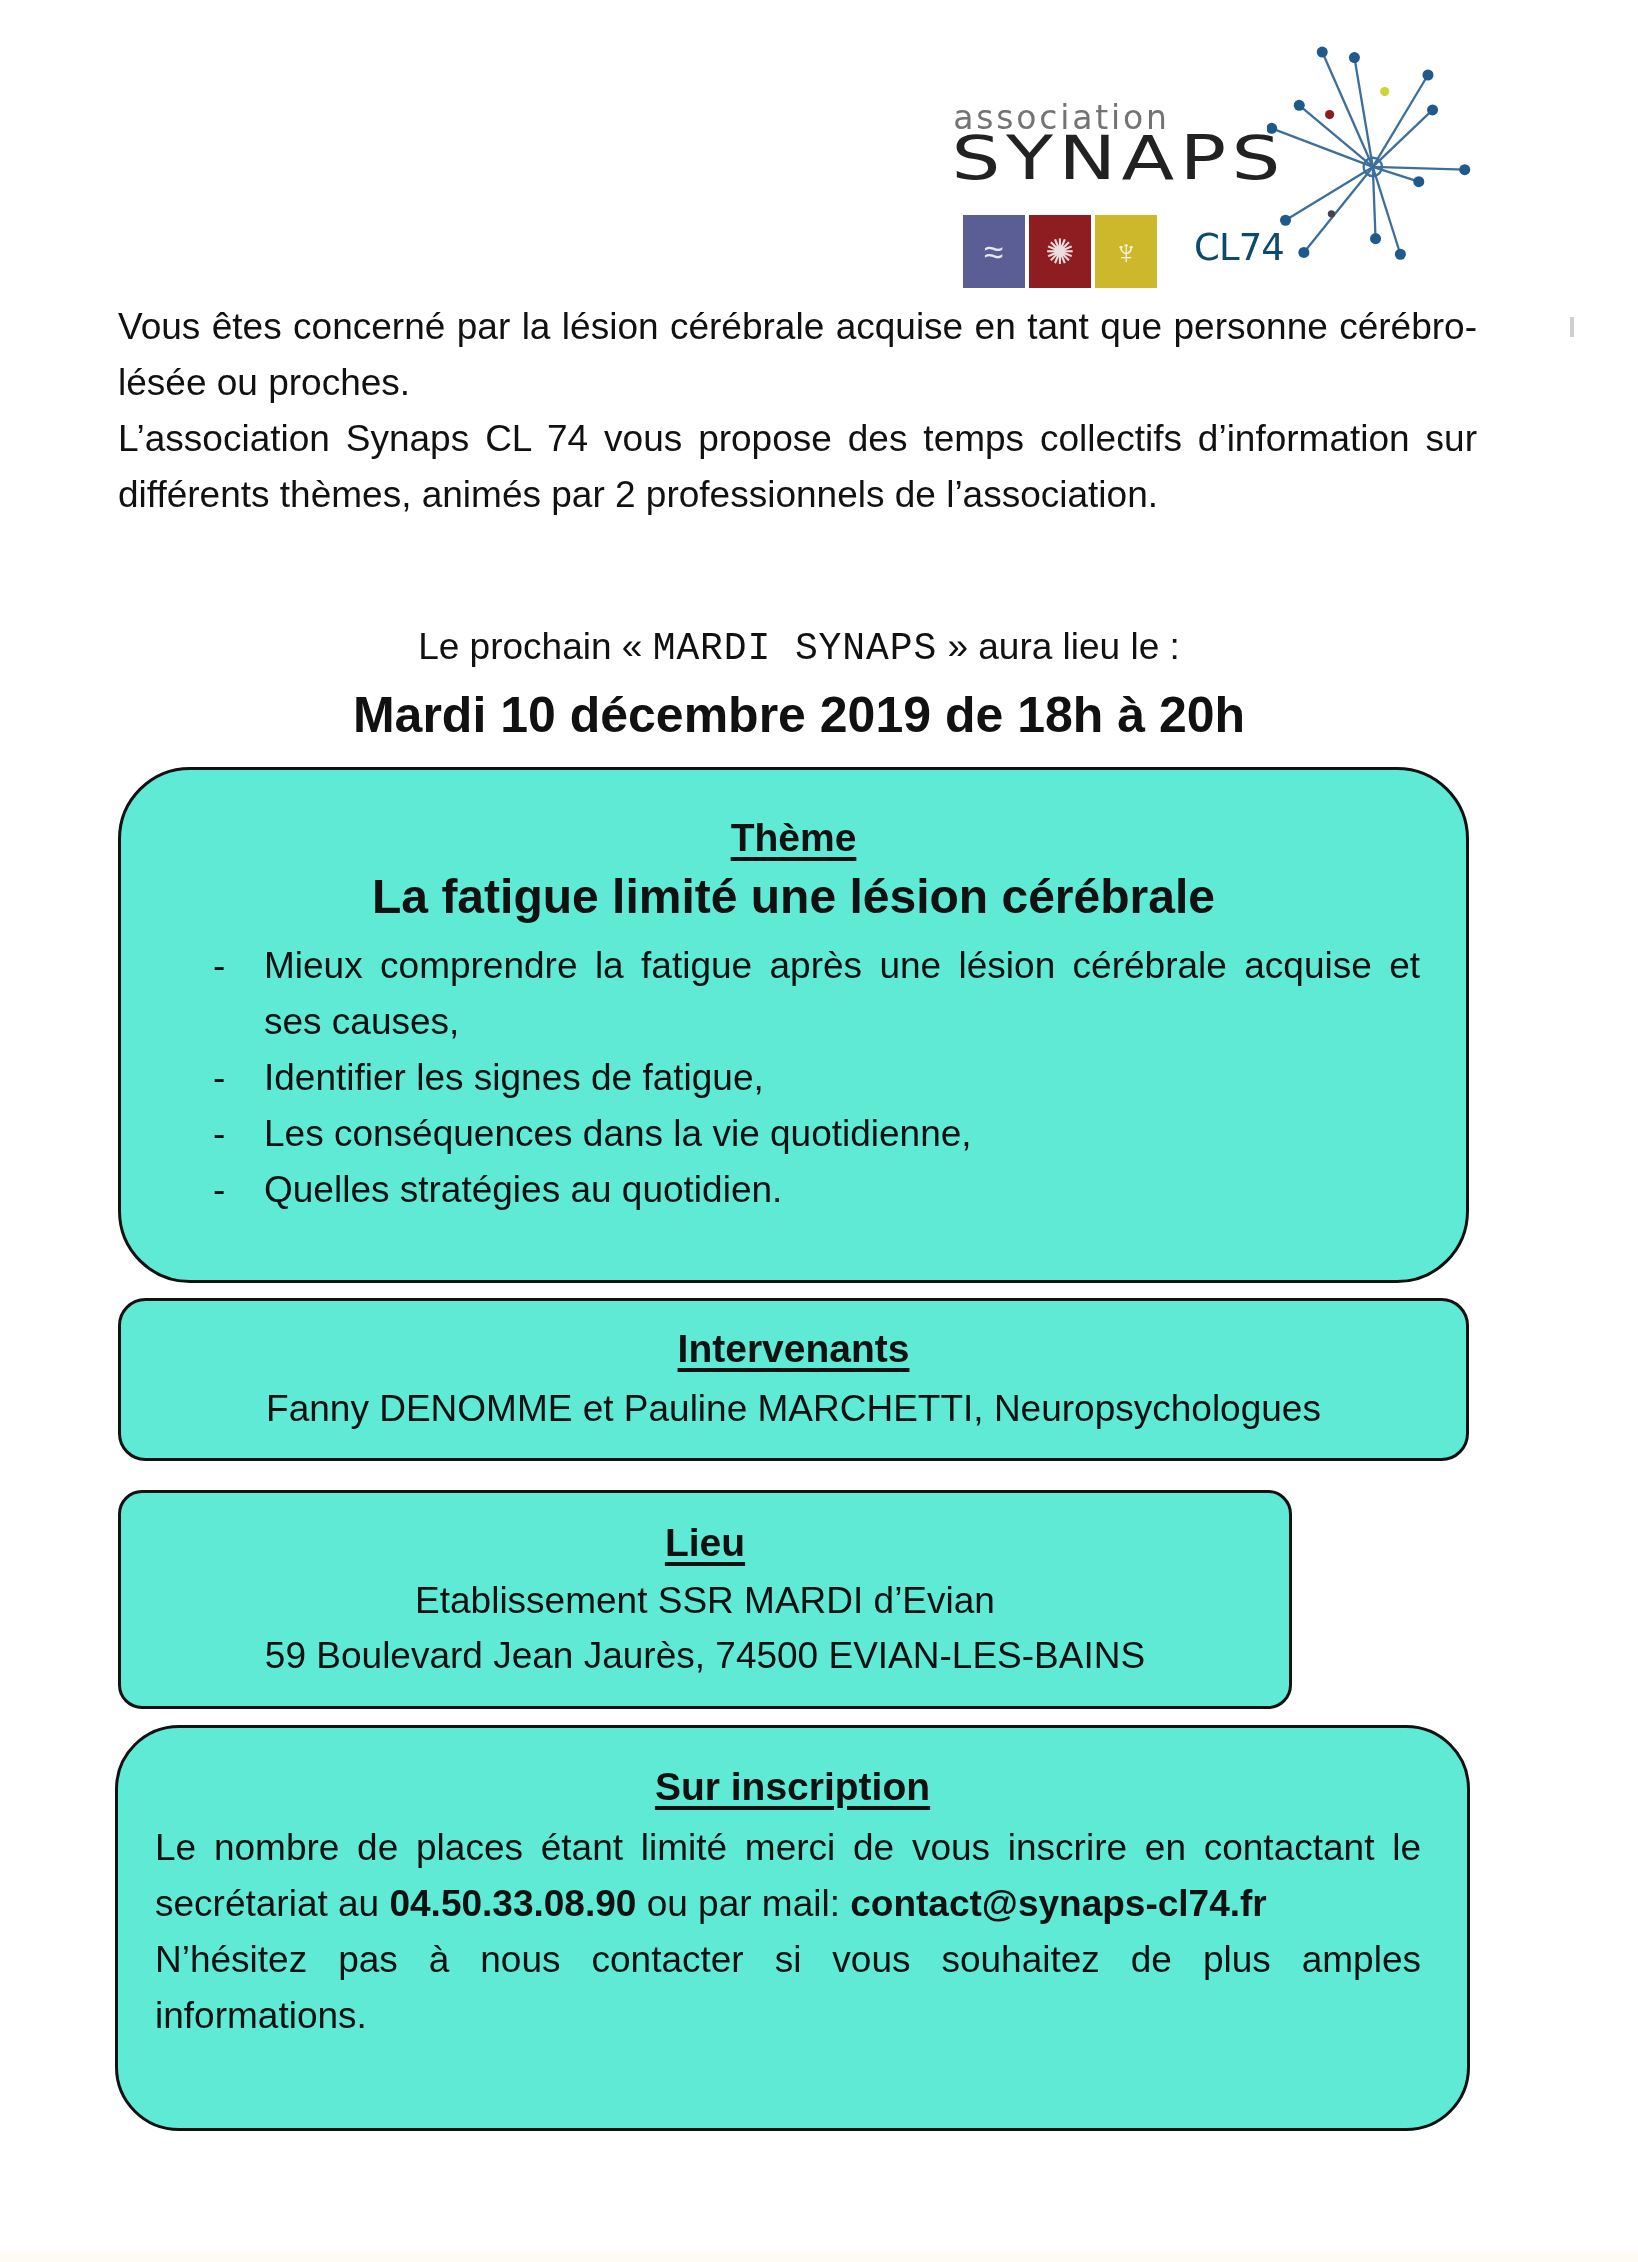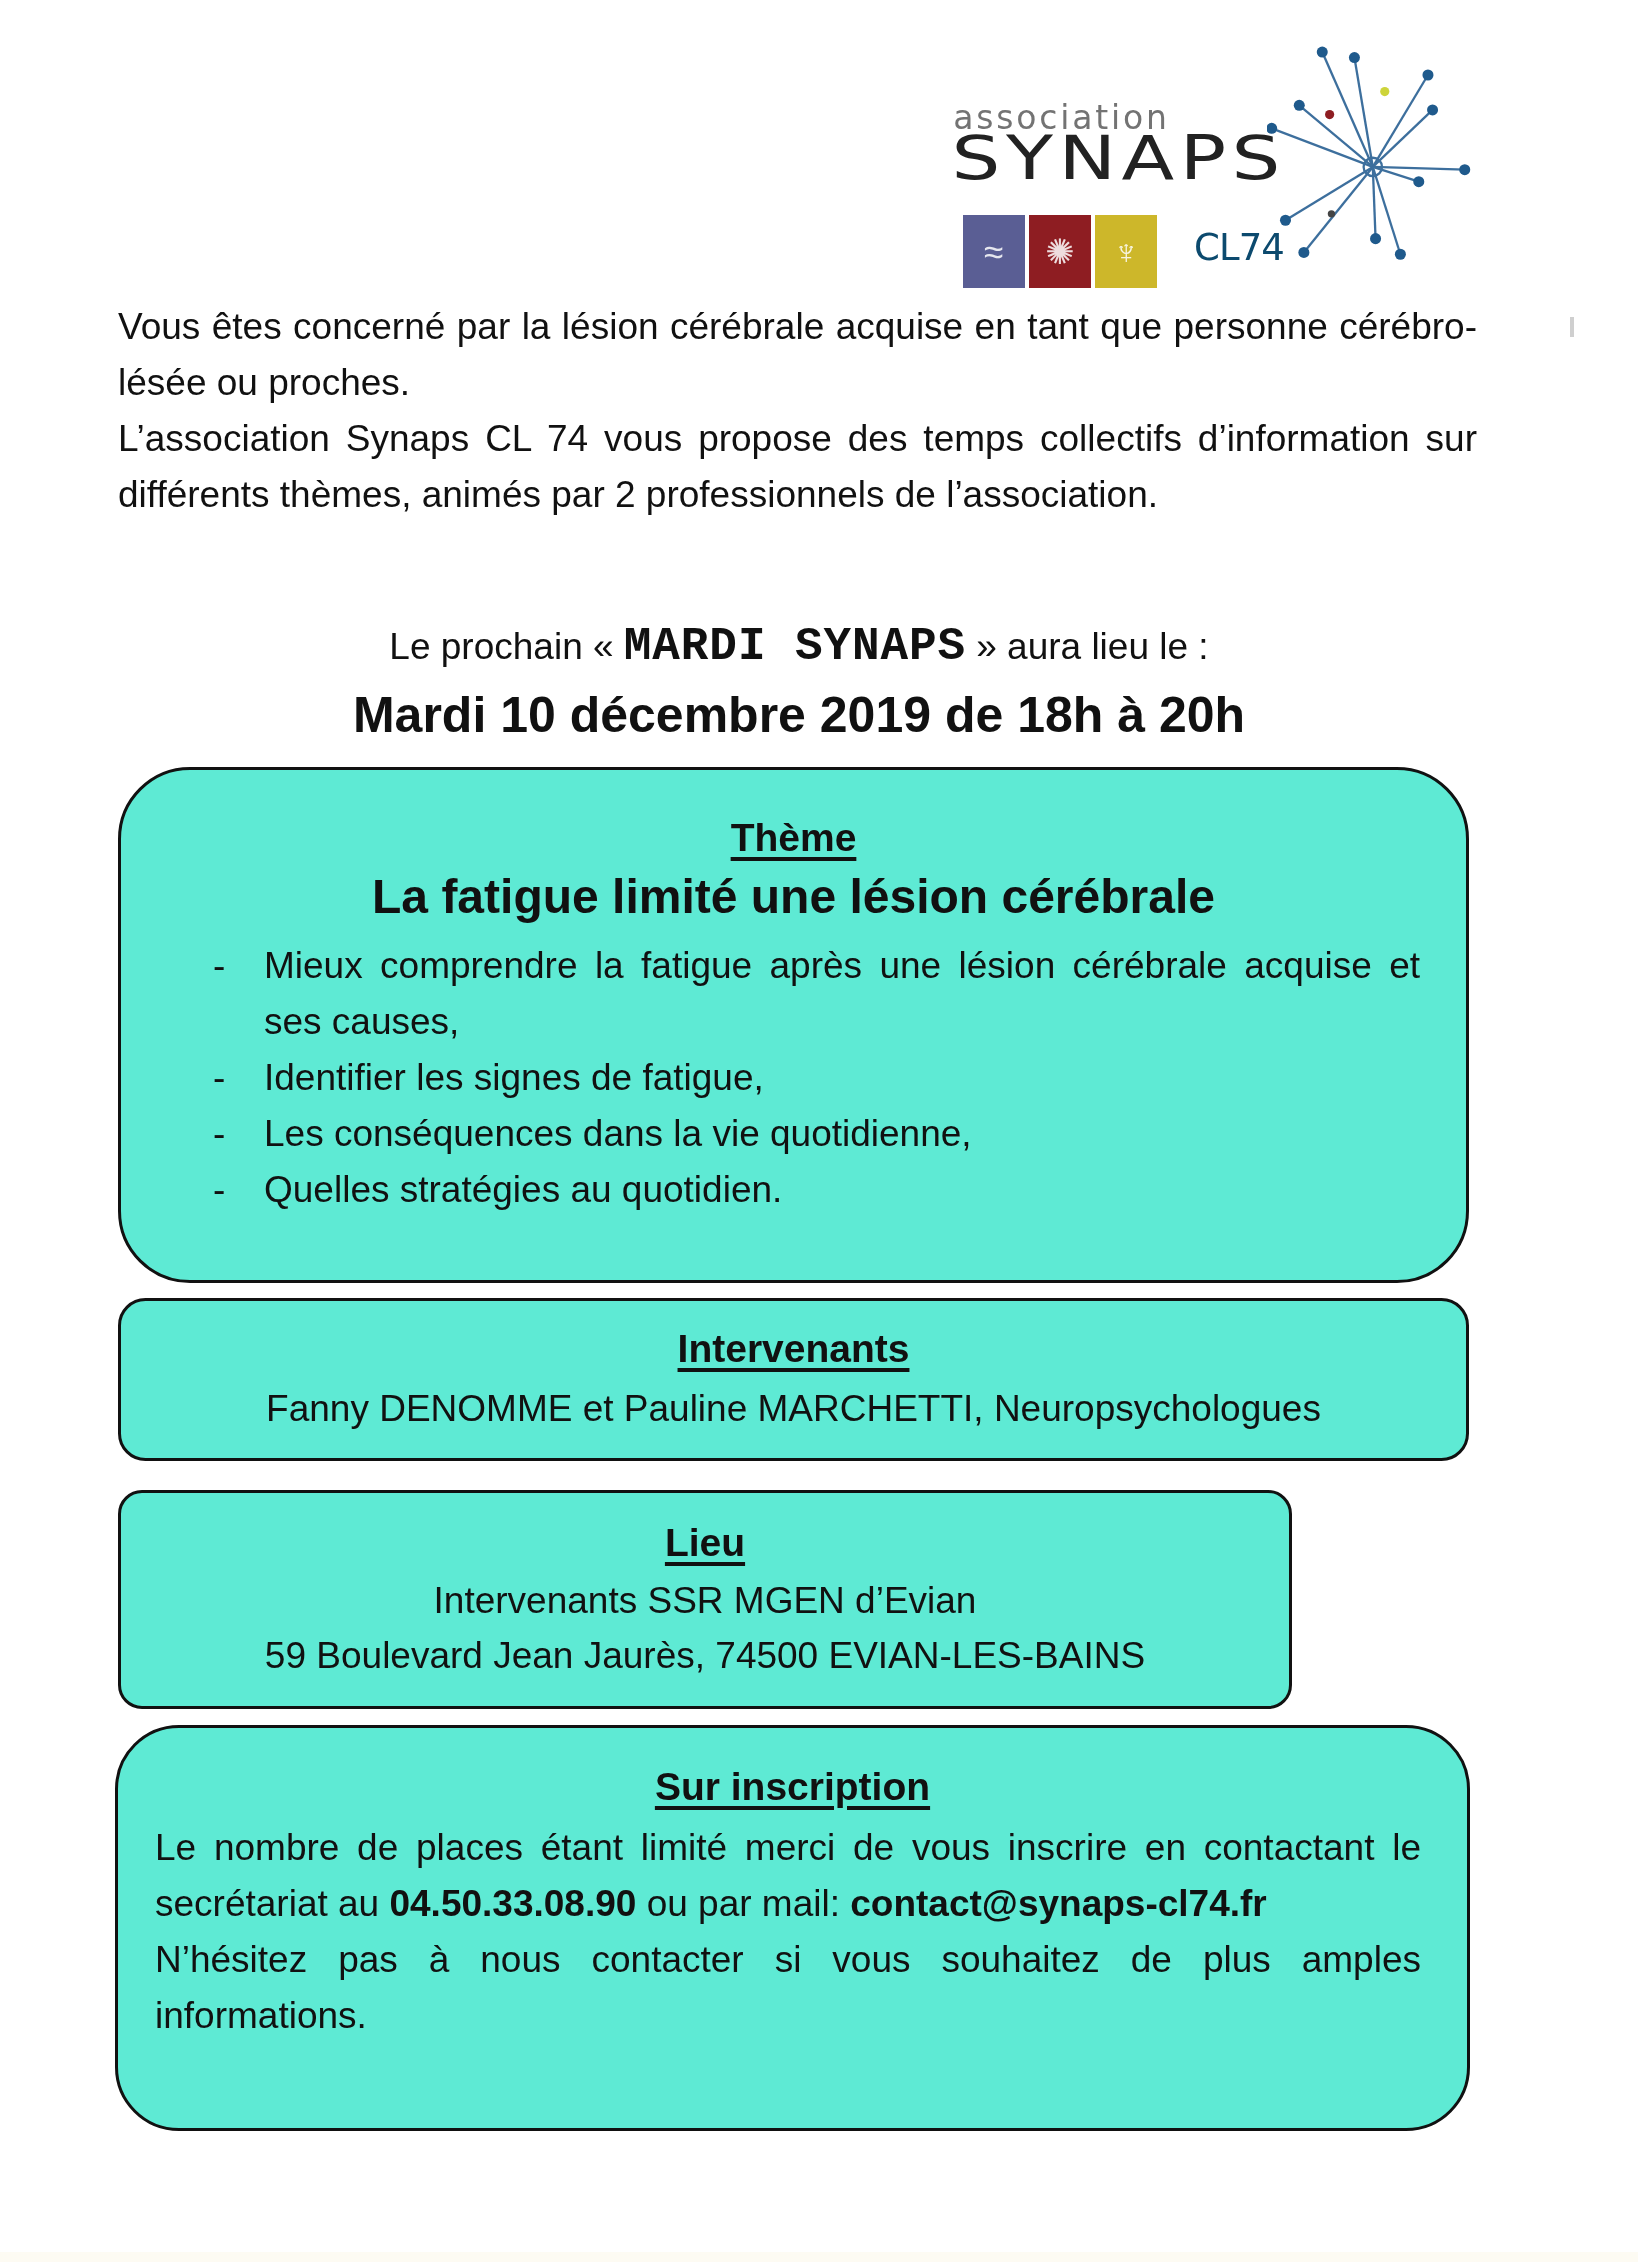--- a/index.html
+++ b/index.html
@@ -21,21 +21,21 @@
   .sq-yellow { left: 149px; background: #cdb72a; }
   .sq-glyph { position: absolute; left: 0; right: 0; top: 16.5px; text-align: center; font-size: 35px; color: rgba(255,255,255,0.85); }
   #network { position: absolute; left: 321px; top: 0; width: 230px; height: 239px; }
 
   
   #intro { left: 118px; top: 299px; width: 1359px; font-size: 37px; line-height: 56px; text-align: justify; text-align-last: left; }
   #intro p { margin: 0; }
 
   
   #next-line { left: 0; width: 1598px; top: 624px; text-align: center; font-size: 37px; line-height: 46px; }
-  #next-line .mono { font-family: "Liberation Mono", "DejaVu Sans Mono", monospace; font-weight: bold; font-size: 46px; letter-spacing: 0.9px; }
+  #next-line .mono { font-family: "Liberation Mono", "DejaVu Sans Mono", monospace; font-weight: normal; font-size: 38px; letter-spacing: 0.9px; }
   #date-line { left: 0; width: 1598px; top: 687px; text-align: center; font-size: 50px; font-weight: bold; line-height: 57px; }
 
   
   .box { position: absolute; border: 3.7px solid #111111; background: #5eead4; box-sizing: border-box; }
   #box-theme { left: 118px; top: 767px; width: 1351px; height: 516px; border-radius: 72px; }
   #box-speakers { left: 118px; top: 1298px; width: 1351px; height: 163px; border-radius: 27.5px; }
   #box-place { left: 118px; top: 1490px; width: 1174px; height: 219px; border-radius: 24px; }
   #box-signup { left: 115px; top: 1725px; width: 1355px; height: 406px; border-radius: 64px; }
 
   .box-heading { position: absolute; left: 0; right: 0; text-align: center; font-weight: bold; font-size: 39px; text-decoration: underline; text-decoration-thickness: 3.7px; text-underline-offset: 5.5px; }
@@ -135,21 +135,21 @@
   </ul>
 </div>
 
 <div id="box-speakers" class="box">
   <div id="speakers-heading" class="box-heading">Intervenants</div>
   <div id="speakers-line" class="box-line">Fanny DENOMME et Pauline MARCHETTI, Neuropsychologues</div>
 </div>
 
 <div id="box-place" class="box">
   <div id="place-heading" class="box-heading">Lieu</div>
-  <div id="place-line-1" class="box-line">Intervenants SSR MGEN d’Evian</div>
+  <div id="place-line-1" class="box-line">Etablissement SSR MARDI d’Evian</div>
   <div id="place-line-2" class="box-line">59 Boulevard Jean Jaurès, 74500 EVIAN-LES-BAINS</div>
 </div>
 
 <div id="box-signup" class="box">
   <div id="signup-heading" class="box-heading">Sur inscription</div>
   <div id="signup-text">
     <p><span>Le nombre de places étant limité merci de vous inscrire en contactant le secrétariat au </span><span class="b">04.50.33.08.90</span><span> ou par mail: </span><span class="b">contact@synaps-cl74.fr</span></p>
     <p>N’hésitez pas à nous contacter si vous souhaitez de plus amples informations.</p>
   </div>
 </div>

